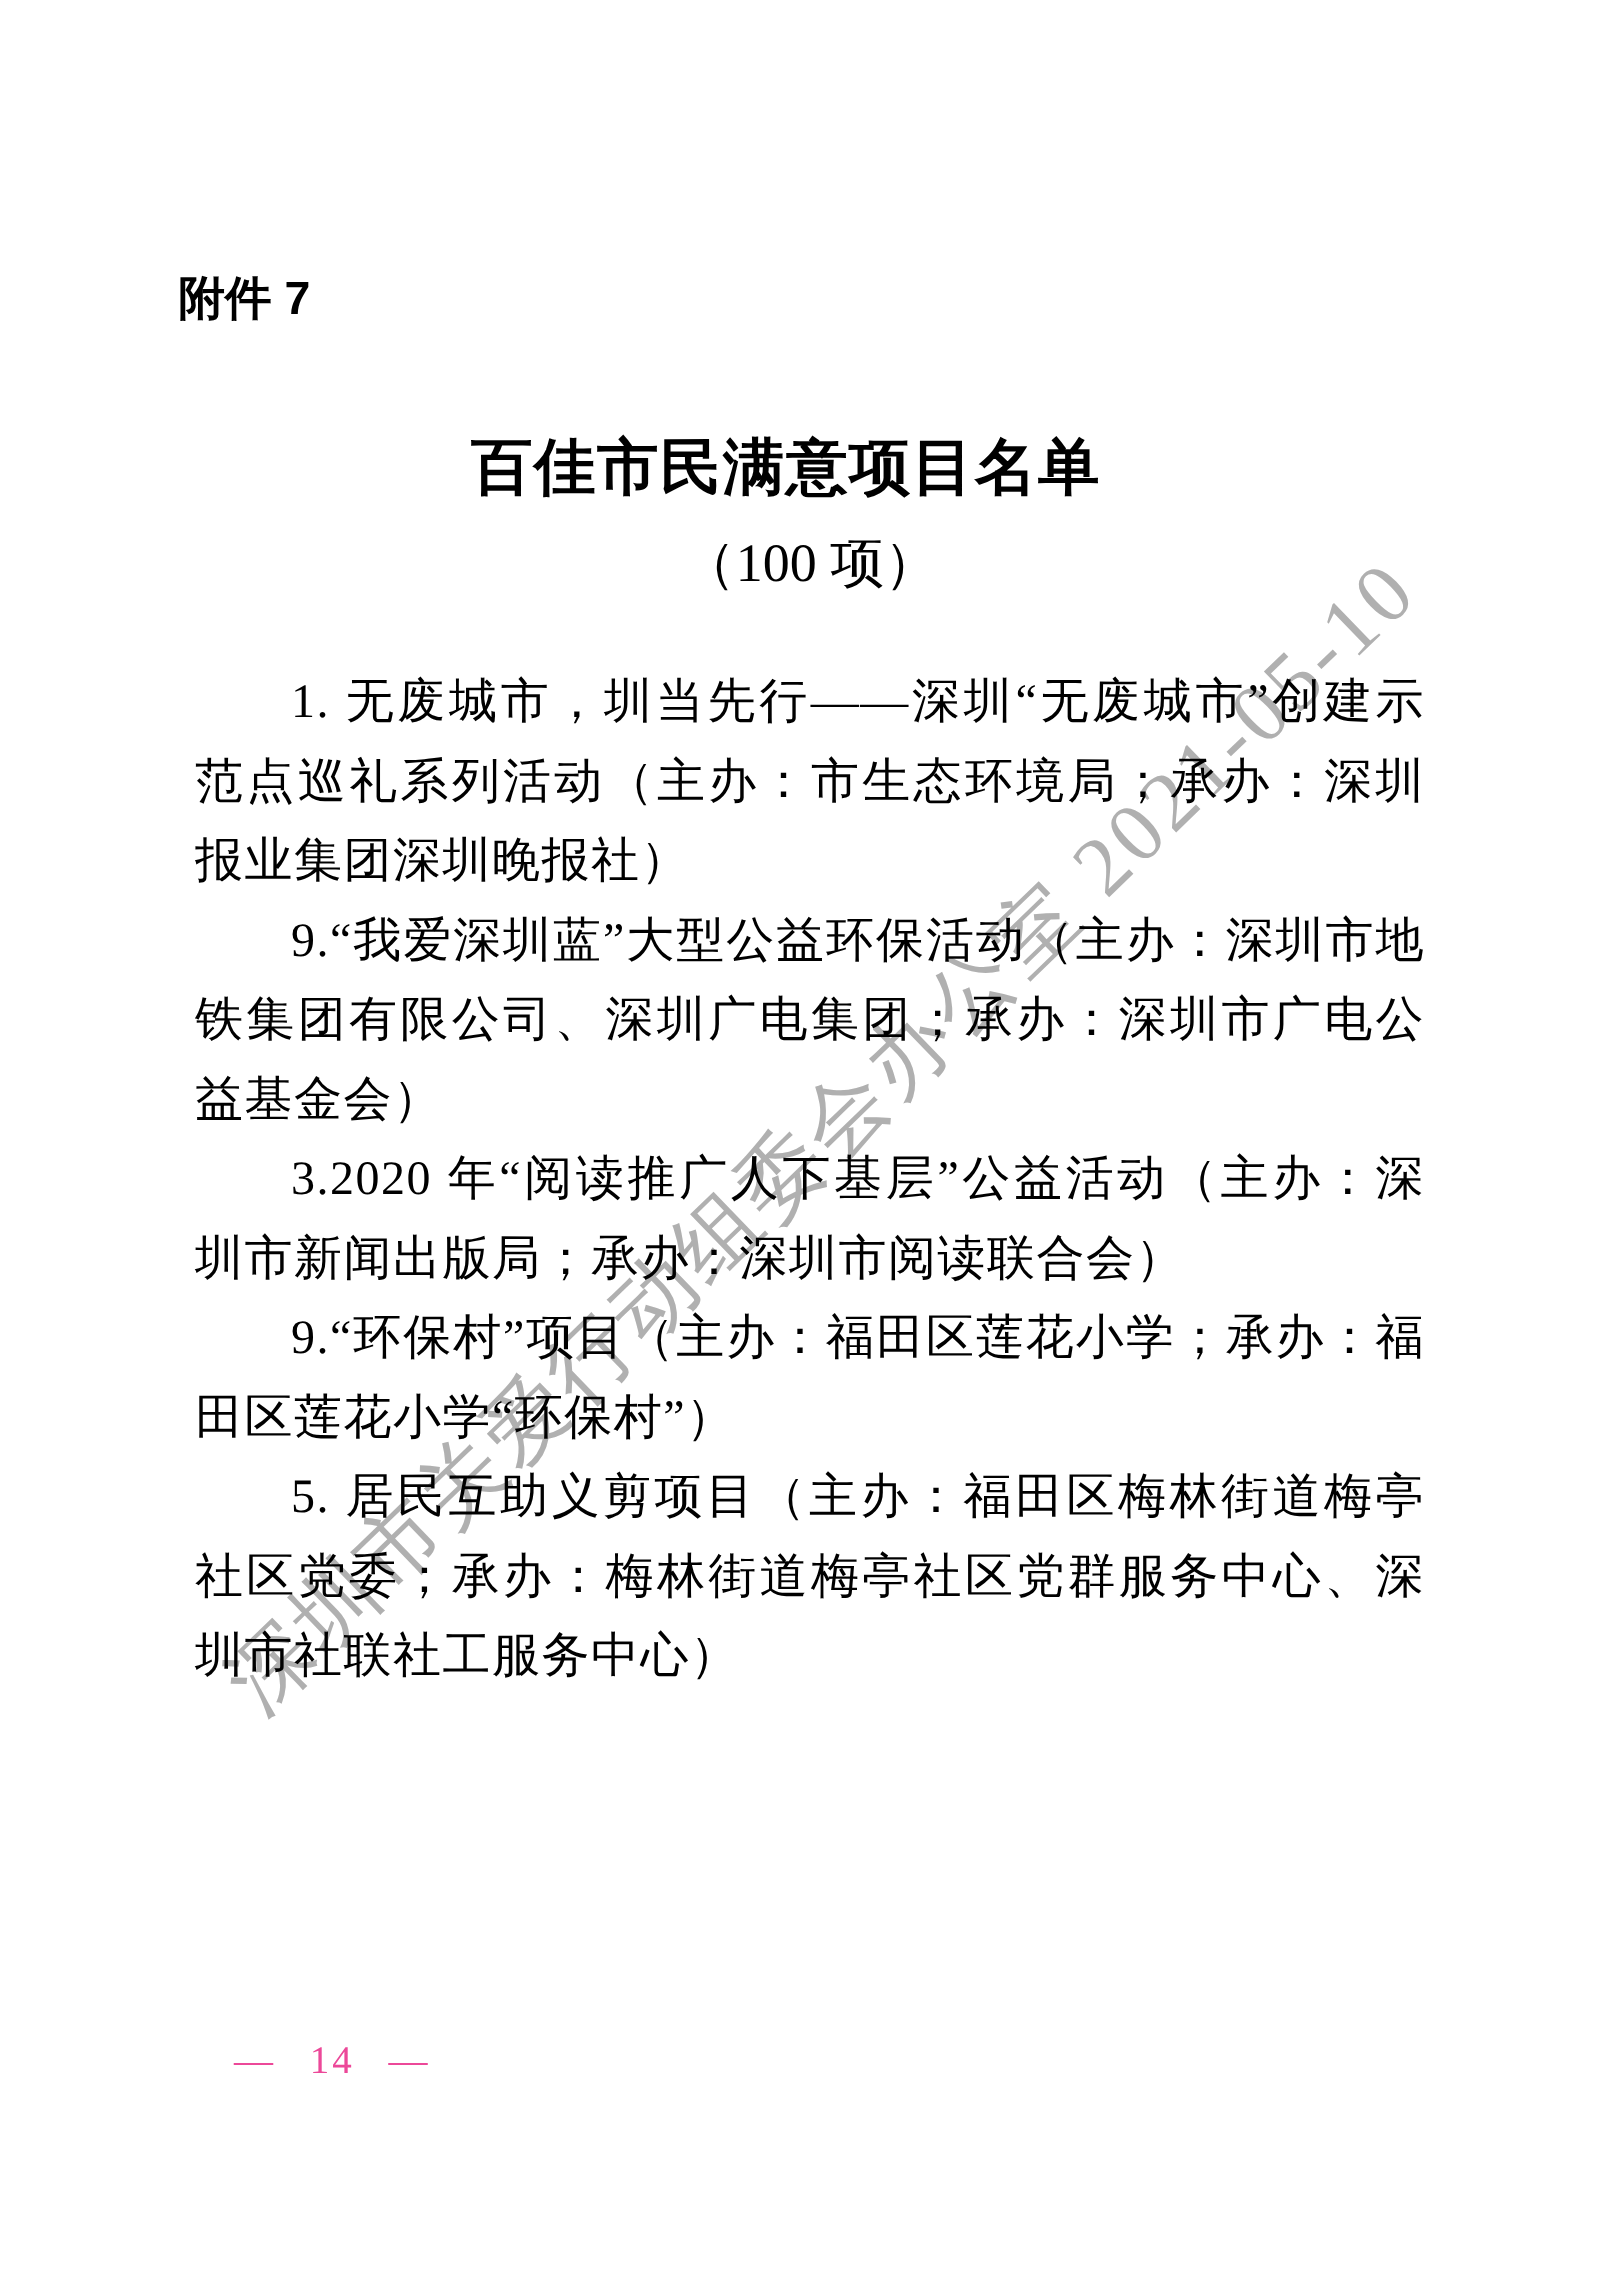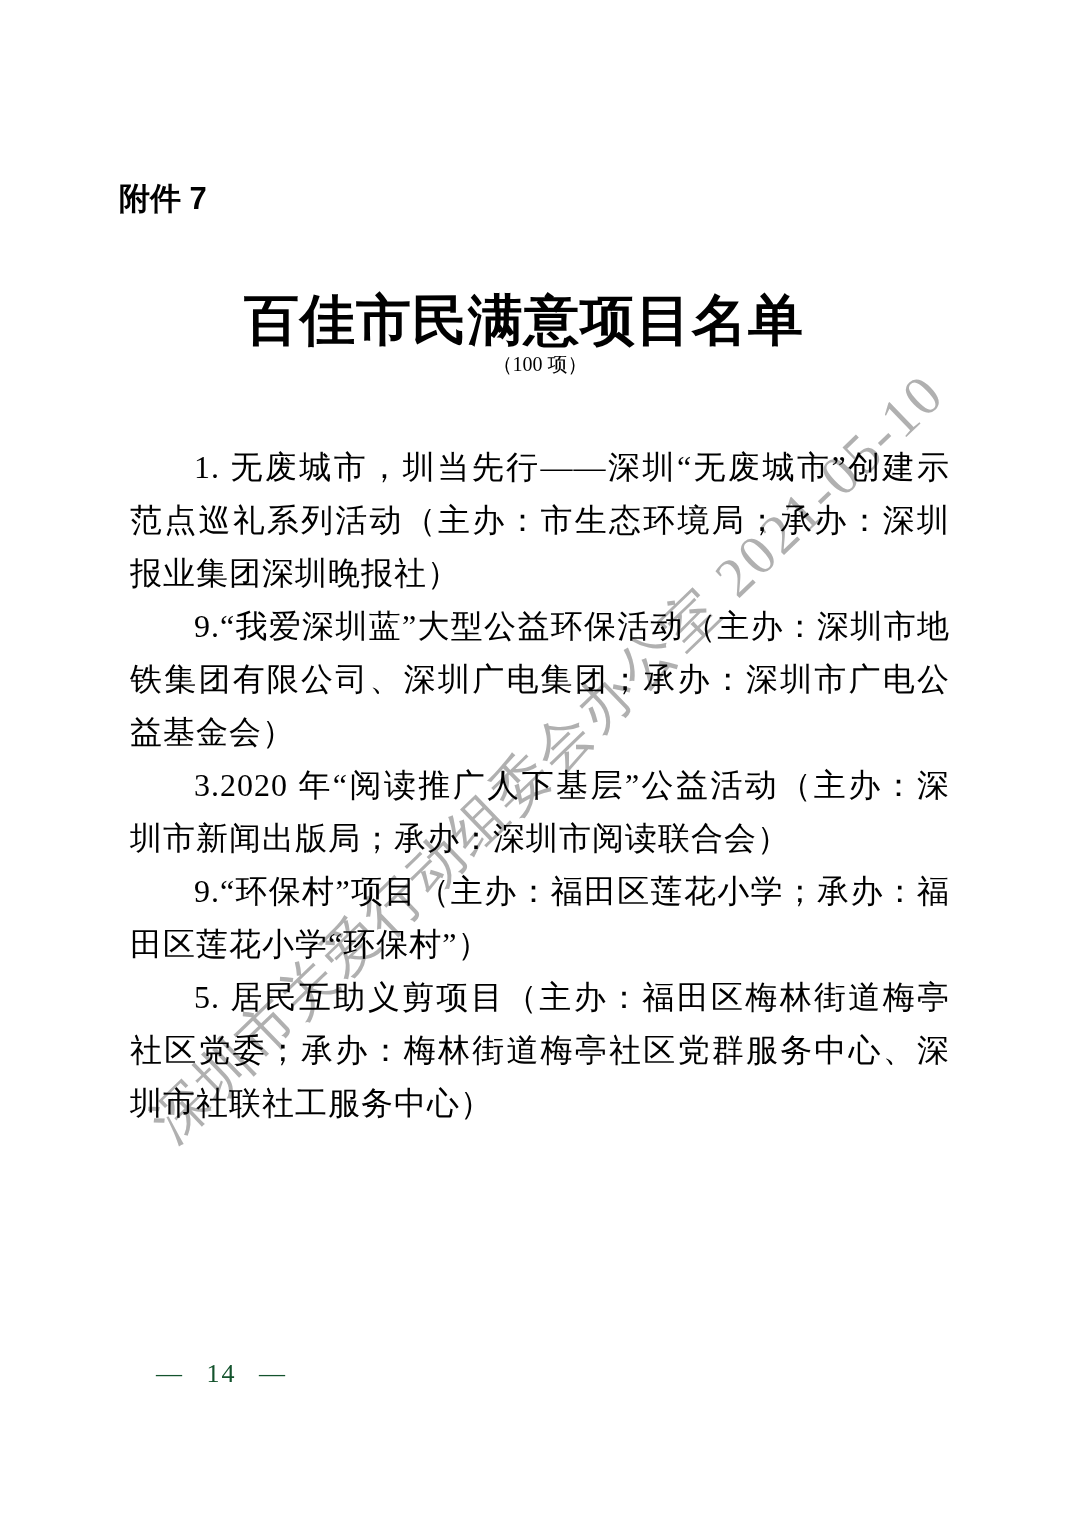--- a/index.html
+++ b/index.html
@@ -39,34 +39,34 @@
     font-weight: 700;
     font-family: "Liberation Sans", "DejaVu Sans", sans-serif;
     z-index: 2;
   }
   .doc-title {
     position: absolute;
     left: 0;
     top: 284px;
     width: 1048px;
     text-align: center;
-    font-size: 55px;
+    font-size: 41px;
     font-weight: 700;
     letter-spacing: 1px;
     margin: 0;
     z-index: 2;
     font-family: "Liberation Serif", "DejaVu Serif", serif;
   }
   .doc-subtitle {
     position: absolute;
     left: 0;
     top: 351px;
     width: 1080px;
     text-align: center;
-    font-size: 20px;
+    font-size: 36px;
     margin: 0;
     z-index: 2;
   }
   .doc-body {
     position: absolute;
     left: 130px;
     top: 441px;
     width: 820px;
     z-index: 2;
   }
@@ -77,21 +77,21 @@
     text-indent: 2em;
     text-align: justify;
     letter-spacing: 1px;
     color: #000000;
   }
   .page-footer {
     position: absolute;
     left: 156px;
     top: 1359px;
     font-size: 26px;
-    color: #14532d;
+    color: #ec4899;
     letter-spacing: 2px;
     word-spacing: 14px;
     z-index: 2;
   }
 </style>
 </head>
 <body>
 
 <div class="page">
 

